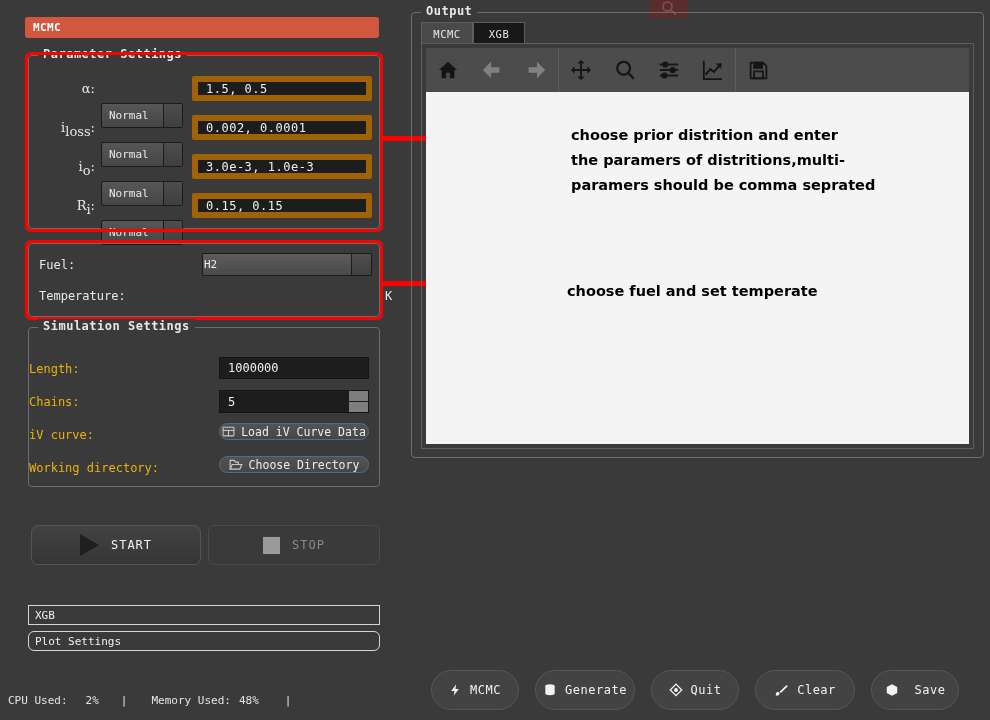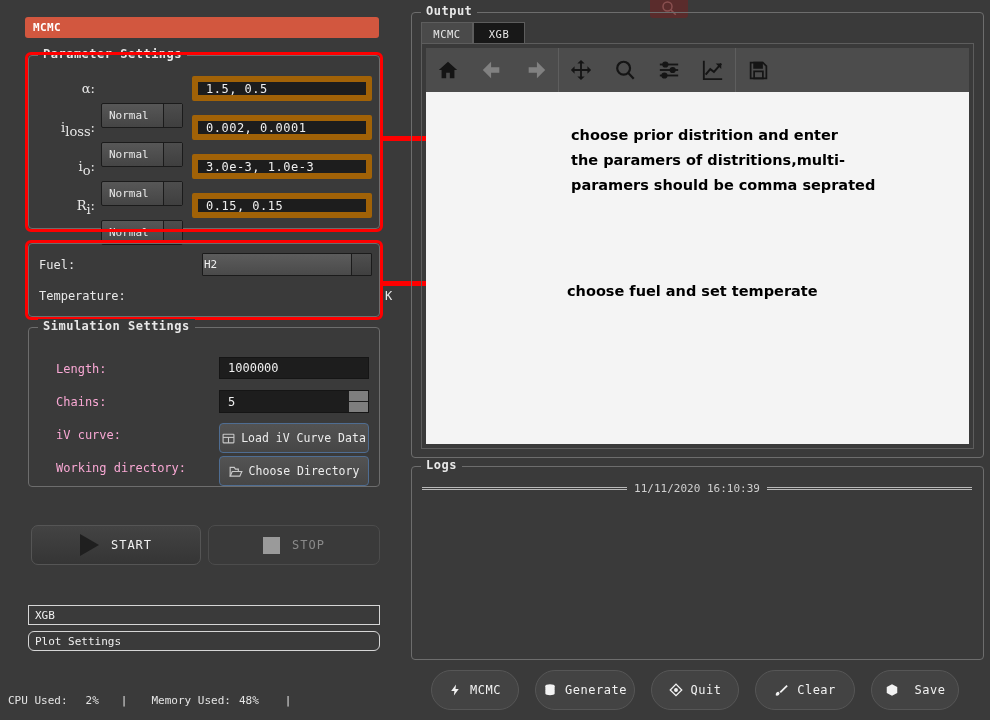--- a/index.html
+++ b/index.html
@@ -107,42 +107,42 @@
   }
   .spin .sbtn {
     position: absolute; right: 0; top: 0; width: 17px; height: 21px;
     background: #8d8d8d;
   }
   .unit { position: absolute; left: 356px; font-size: 12px; color: #e8e8e8; line-height: 24px; }
 
   
   #sim-group { left: 28px; top: 327px; width: 352px; height: 160px; }
   .sim-row { position: absolute; left: 0; width: 100%; height: 24px; }
-  .sim-label { position: absolute; left: 27px; font-size: 12px; color: #f9a8d4; line-height: 24px; }
+  .sim-label { position: absolute; left: 0; font-size: 12px; color: #eab308; line-height: 24px; }
   .sim-input {
     position: absolute; left: 190px; width: 150px; height: 22px;
     background: #1d1d1d; border: 1px solid #151515;
     color: #efefef; font-size: 12px;
     display: flex; align-items: center; padding-left: 8px;
   }
   .sim-spin {
     position: absolute; left: 190px; width: 150px; height: 23px;
     background: #1d1d1d; border: 1px solid #151515;
     color: #efefef; font-size: 12px;
     display: flex; align-items: center; padding-left: 8px;
   }
   .sim-spin .sb {
     position: absolute; right: 0; width: 19px; height: 10px; background: #7e7e7e;
   }
   .sim-spin .sb.up { top: 0; }
   .sim-spin .sb.dn { bottom: 0; }
   .sim-btn {
-    position: absolute; left: 190px; width: 150px; height: 30px;
+    position: absolute; left: 190px; width: 150px; height: 17px;
     background: linear-gradient(#535353,#464646);
-    border: 1px solid #4f6d92; border-radius: 4px;
+    border: 1px solid #4f6d92; border-radius: 10px;
     color: #ececec; font-size: 11.5px;
     display: flex; align-items: center; justify-content: center; gap: 6px;
   }
 
   
   .runbtn {
     position: absolute; height: 40px; border-radius: 7px;
     display: flex; align-items: center; justify-content: center; gap: 12px;
     font-size: 12px; letter-spacing: 1px;
   }
@@ -458,28 +458,20 @@
           <div>the paramers of distritions,multi-</div>
           <div>paramers should be comma seprated</div>
         </div>
         <div class="annot" style="left:141px; top:170px;margin-top:17px;">
           <div>choose fuel and set temperate</div>
         </div>
       </div>
     </div>
   </div>
 
-  <div class="group" id="logs-panel">
-    <div class="gtitle">Logs</div>
-    <div class="log-line">
-      <span class="log-rule"></span>
-      <span class="log-ts">11/11/2020 16:10:39</span>
-      <span class="log-rule"></span>
-    </div>
-  </div>
 
   <div class="actbtn" style="left:431px; width:88px;">
     <svg width="13" height="14" viewBox="0 0 24 24" fill="#f2f2f2">
         <path d="M13 2L4 14h6l-1 8 9-12h-6z"></path>
       </svg>
     <span>MCMC</span>
   </div>
   <div class="actbtn" style="left:535px; width:100px;">
     <svg width="14" height="14" viewBox="0 0 24 24" fill="#f2f2f2">
       <ellipse cx="12" cy="5" rx="8" ry="3"></ellipse>

